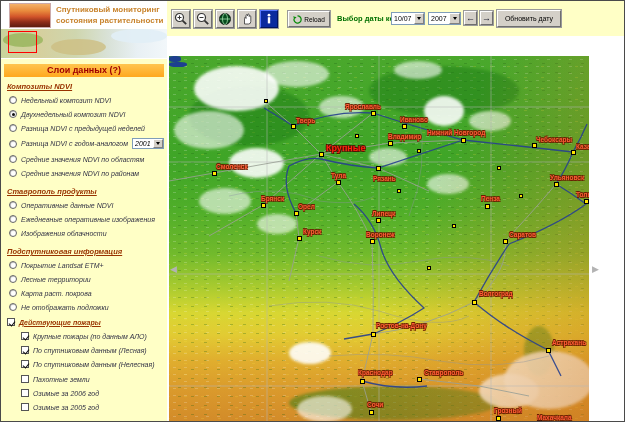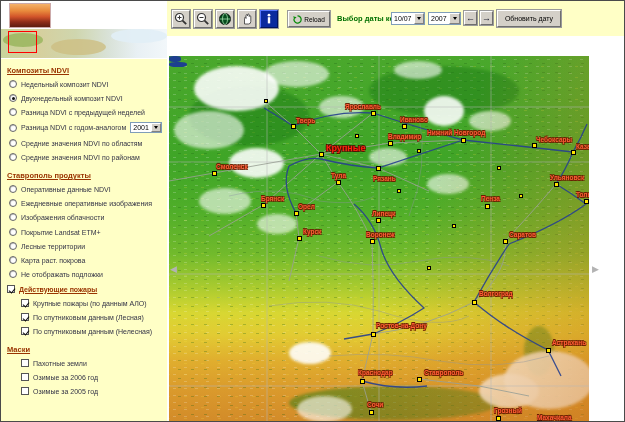--- a/index.html
+++ b/index.html
@@ -15,21 +15,21 @@
   #overview{position:absolute;left:0;top:28px;width:166px;height:29px;overflow:hidden;
      background:linear-gradient(90deg,#c9d49c 0%,#d6cf9d 22%,#cfd6ae 45%,#d9e2d8 65%,#e8f0f4 82%,#f2f7fa 100%);}
   .ov-blob{position:absolute;border-radius:50%;}
   #ov-rect{position:absolute;left:7px;top:2px;width:29px;height:22px;border:1px solid #f00;}
 
   #sidebar{position:absolute;left:0;top:57px;width:166px;height:365px;background:#ffffc6;
      border-top:1px solid #fff;padding:4px 0 0 0;overflow:hidden;}
   #sb-header{margin:1px 3px 5px 3px;height:13px;background:linear-gradient(180deg,#ffc54f,#ffa81e);
      color:#a00000;font-size:9px;font-weight:bold;text-align:center;line-height:13px;}
   #sb-header .help{color:#a00000;}
-  .group{padding:0 0 1px 0;}
+  .group{padding:0 0 1px 0;font-style:italic;}
   .group-heading{margin:3px 0 5px 6px;font-size:7.5px;font-weight:bold;color:#993300;
      text-decoration:underline;}
   .row{display:flex;align-items:center;margin:0 0 6px 8px;white-space:nowrap;}
   .row.indent{margin-left:20px;}
   .rlabel{font-size:7px;color:#333346;margin-left:4px;}
   .rlabel.firehead{color:#993300;font-weight:bold;text-decoration:underline;}
   .radio{width:8px;height:8px;border-radius:50%;border:1px solid #666;background:#fff;
      box-shadow:inset 0.5px 0.5px 1px #999;position:relative;flex:0 0 auto;}
   .radio.on::after{content:"";position:absolute;left:2px;top:2px;width:3px;height:3px;
      border-radius:50%;background:#111;}
@@ -98,30 +98,38 @@
   .pan-arrow{position:absolute;font-size:9px;color:#b3b3b3;z-index:7;line-height:9px;}
   #right-strip{position:absolute;left:588px;top:55px;width:37px;height:367px;background:#fff;}
 </style>
 </head>
 <body>
 
 <div id="win">
 
   <div id="logo-row">
     <div id="logo-thumb"></div>
+    <div id="logo-title">
+      <div>Спутниковый мониторинг</div>
+      <div>состояния растительности</div>
+    </div>
   </div>
 
   <div id="overview">
     <div class="ov-blob" style="left:2px;top:4px;width:40px;height:14px;background:rgba(150,180,90,.8);"></div>
     <div class="ov-blob" style="left:50px;top:10px;width:55px;height:16px;background:rgba(205,190,130,.8);"></div>
     <div class="ov-blob" style="left:110px;top:0px;width:56px;height:14px;background:rgba(225,238,246,.9);"></div>
     <div id="ov-rect"></div>
   </div>
 
   <div id="sidebar">
+    <div id="sb-header">
+      <span>Слои данных</span>
+      <span class="help">(?)</span>
+    </div>
     <div id="sb-groups">
         <div class="group">
           <div class="group-heading">Композиты NDVI</div>
           <div class="row">
             <span class="radio"></span>
             <span class="rlabel">Недельный композит NDVI</span>
           </div>
           <div class="row">
             <span class="radio on"></span>
             <span class="rlabel">Двухнедельный композит NDVI</span>
@@ -158,20 +166,21 @@
           <div class="row">
             <span class="radio"></span>
             <span class="rlabel">Ежедневные оперативные изображения</span>
           </div>
           <div class="row">
             <span class="radio"></span>
             <span class="rlabel">Изображения облачности</span>
           </div>
         </div>
         <div class="group">
+          <div class="group-heading">Подспутниковая информация</div>
           <div class="row">
             <span class="radio"></span>
             <span class="rlabel">Покрытие Landsat ETM+</span>
           </div>
           <div class="row">
             <span class="radio"></span>
             <span class="rlabel">Лесные территории</span>
           </div>
           <div class="row">
             <span class="radio"></span>
@@ -194,21 +203,20 @@
           <div class="row indent">
             <span class="check on"></span>
             <span class="rlabel">По спутниковым данным (Лесная)</span>
           </div>
           <div class="row indent">
             <span class="check on"></span>
             <span class="rlabel">По спутниковым данным (Нелесная)</span>
           </div>
         </div>
         <div class="group">
-          <div class="group-heading">Маски</div>
           <div class="row indent">
             <span class="check"></span>
             <span class="rlabel">Пахотные земли</span>
           </div>
           <div class="row indent">
             <span class="check"></span>
             <span class="rlabel">Озимые за 2006 год</span>
           </div>
           <div class="row indent">
             <span class="check"></span>

